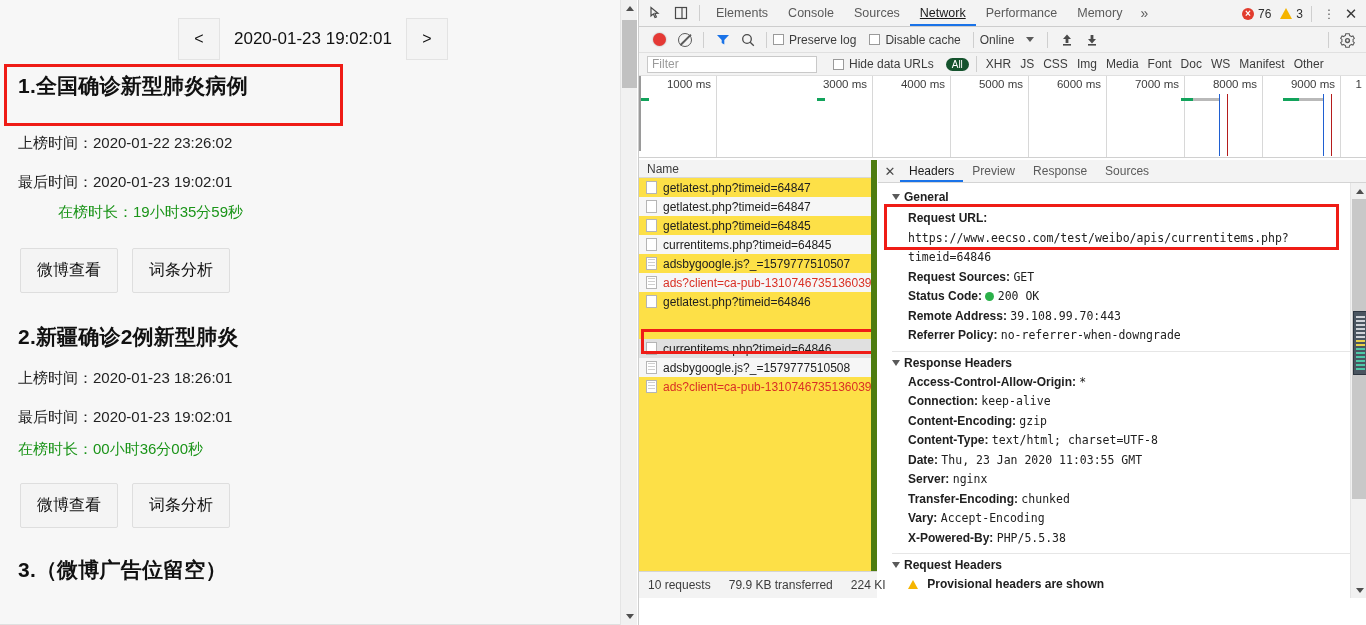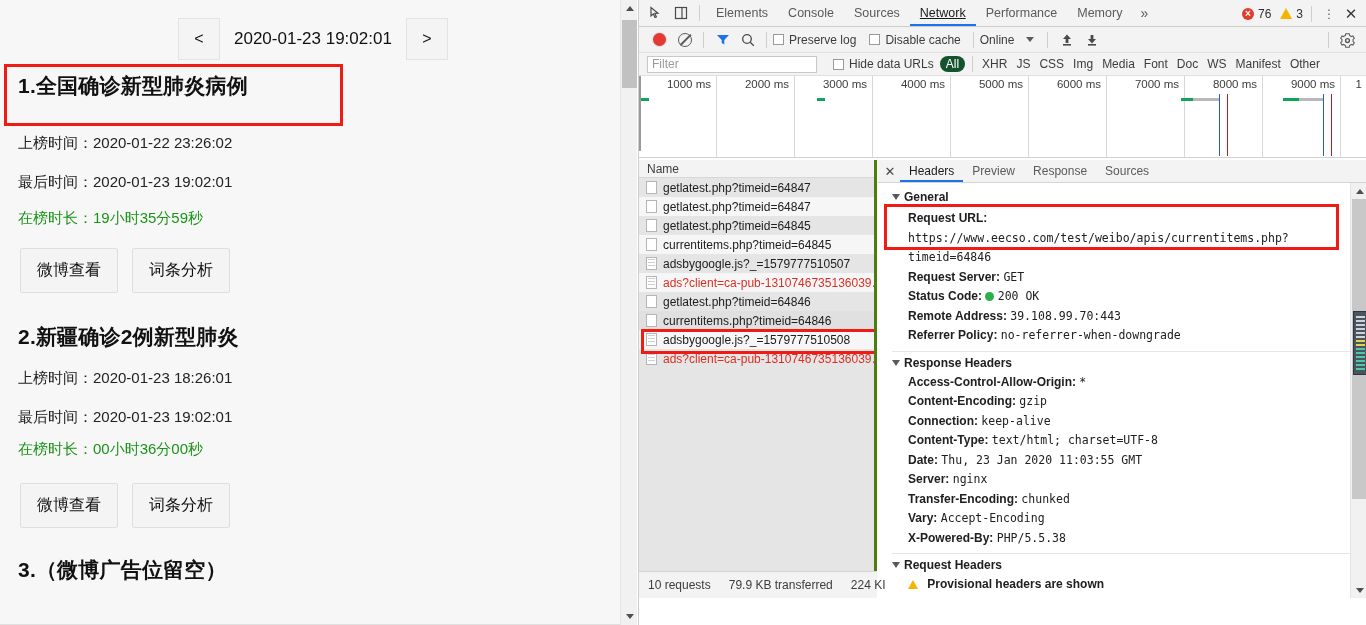--- a/index.html
+++ b/index.html
@@ -143,21 +143,21 @@
     padding-left: 8px; position: relative;
   }
   #filter-input {
     width: 170px; height: 17px; border: 1px solid #c9c9c9; background:#fff;
     font-size: 12px; padding: 0 4px; color:#0c4a6e;
     font-family: "Liberation Sans", sans-serif;
   }
   #filter-input::placeholder { color:#9a9a9a; }
   .pill-all {
     background:#14532d; color:#fff; border-radius:9px; padding:1px 6px;
-    font-size:12px; margin-left:6px; cursor:pointer;
+    font-size:10px; margin-left:12px; cursor:pointer;
   }
   .ftype { font-size: 12px; color:#3c3c3c; margin-left:9px; cursor:pointer; }
 
   
   #dt-overview {
     height: 82px; border-bottom: 1px solid #d0d0d0; background: #fff;
     position: relative; overflow: hidden;
   }
   .ov-cell {
     position: absolute; top: 0; height: 82px; border-right: 1px solid #d8d8d8;
@@ -166,32 +166,32 @@
   .ov-leftbar { position:absolute; left:0; top:0; width:2px; height:75px; background:#9a9a9a; }
   .bar-green { position:absolute; height:3px; background:#12a35b; }
   .bar-grey  { position:absolute; height:3px; background:#b9b9b9; }
   .ln-blue   { position:absolute; width:1px; background:#1f5fd1; }
   .ln-red    { position:absolute; width:1px; background:#b51c1c; }
 
   
   #dt-split { position: absolute; left:0; top:160px; width:728px; height:438px; }
   #reqlist {
     position:absolute; left:0; top:0; width:238px; height:438px;
-    border-right:3px solid #4d7c0f; background:#e5e5e5; overflow:hidden;
+    border-right:6px solid #4d7c0f; background:#fde047; overflow:hidden;
   }
   .rl-head {
     height:18px; line-height:18px; font-size:12px; color:#3c3c3c;
     padding-left:8px; border-bottom:1px solid #d8d8d8; background:#f3f3f3; font-weight:normal;
   }
   .rl-row {
     height:19px; display:flex; align-items:center; padding-left:7px;
     font-size:12px; color:#202020; white-space:nowrap; cursor:pointer;
   }
   .rl-row.alt { background:#f6f6f6; }
-  .rl-row.selected { background:#e0e0e0; }
+  .rl-row.selected { background:#e0e0e0;margin-top:28px; }
   .rl-row.err { color:#d93025; }
   .ico-doc {
     width:11px; height:13px; border:1px solid #b5b5b5; background:#fff;
     margin-right:6px; flex:none;
   }
   .ico-js {
     width:11px; height:13px; border:1px solid #b5b5b5; background:#fff;
     margin-right:6px; flex:none; position:relative; overflow:hidden;
   }
   .ico-js:before {
@@ -281,21 +281,21 @@
         <div class="pager-date">2020-01-23 19:02:01</div>
         <div class="pager-btn">&gt;</div>
       </div>
 
       <div class="item" style="top:72px;">
         <div class="item-title">1.全国确诊新型肺炎病例</div>
       </div>
       <div class="hl-title-box"></div>
       <div class="meta" style="position:absolute;top:135px;">上榜时间：2020-01-22 23:26:02</div>
       <div class="meta" style="position:absolute;top:174px;">最后时间：2020-01-23 19:02:01</div>
-      <div class="meta green" style="position:absolute;top:210px;">在榜时长：19小时35分59秒</div>
+      <div class="meta green" style="position:absolute;top:204px;margin-left:40px;">在榜时长：19小时35分59秒</div>
       <div class="btnrow" style="top:248px;">
         <button class="wbtn">微博查看</button>
         <button class="wbtn">词条分析</button>
       </div>
 
       <div class="item" style="top:323px;">
         <div class="item-title">2.新疆确诊2例新型肺炎</div>
       </div>
       <div class="meta" style="position:absolute;top:370px;padding-left:18px;">上榜时间：2020-01-23 18:26:01</div>
       <div class="meta" style="position:absolute;top:409px;">最后时间：2020-01-23 19:02:01</div>
@@ -428,23 +428,20 @@
       <span class="ftype">Manifest</span>
       <span class="ftype">Other</span>
     </div>
 
     <div id="dt-overview">
       <div class="ov-leftbar"></div>
 
       <div class="ov-cell" style="left:0px;width:78px;">
         <span class="ov-label">1000 ms</span>
       </div>
-      <div class="ov-cell" style="left:78px;width:78px;">
-        <span class="ov-label">2000 ms</span>
-      </div>
       <div class="ov-cell" style="left:156px;width:78px;">
         <span class="ov-label">3000 ms</span>
       </div>
       <div class="ov-cell" style="left:234px;width:78px;">
         <span class="ov-label">4000 ms</span>
       </div>
       <div class="ov-cell" style="left:312px;width:78px;">
         <span class="ov-label">5000 ms</span>
       </div>
       <div class="ov-cell" style="left:390px;width:78px;">
@@ -537,21 +534,21 @@
 
           <div class="sec-title">
             <span class="twisty"></span>
             <span>General</span>
           </div>
           <div class="hdr-line" style="padding-top:2px;">
             <span class="hdr-key">Request URL:</span>
             <span class="hdr-val">https://www.eecso.com/test/weibo/apis/currentitems.php?timeid=64846</span>
           </div>
           <div class="hdr-line">
-            <span class="hdr-key">Request Server:</span>
+            <span class="hdr-key">Request Sources:</span>
             <span class="hdr-val">GET</span>
           </div>
           <div class="hdr-line">
             <span class="hdr-key">Status Code:</span>
             <span class="green-dot"></span>
             <span class="hdr-val">200 OK</span>
           </div>
           <div class="hdr-line">
             <span class="hdr-key">Remote Address:</span>
             <span class="hdr-val">39.108.99.70:443</span>
@@ -565,26 +562,26 @@
 
           <div class="sec-title">
             <span class="twisty"></span>
             <span>Response Headers</span>
           </div>
           <div class="hdr-line">
             <span class="hdr-key">Access-Control-Allow-Origin:</span>
             <span class="hdr-val">*</span>
           </div>
           <div class="hdr-line">
+            <span class="hdr-key">Connection:</span>
+            <span class="hdr-val">keep-alive</span>
+          </div>
+          <div class="hdr-line">
             <span class="hdr-key">Content-Encoding:</span>
             <span class="hdr-val">gzip</span>
-          </div>
-          <div class="hdr-line">
-            <span class="hdr-key">Connection:</span>
-            <span class="hdr-val">keep-alive</span>
           </div>
           <div class="hdr-line">
             <span class="hdr-key">Content-Type:</span>
             <span class="hdr-val">text/html; charset=UTF-8</span>
           </div>
           <div class="hdr-line">
             <span class="hdr-key">Date:</span>
             <span class="hdr-val">Thu, 23 Jan 2020 11:03:55 GMT</span>
           </div>
           <div class="hdr-line">

